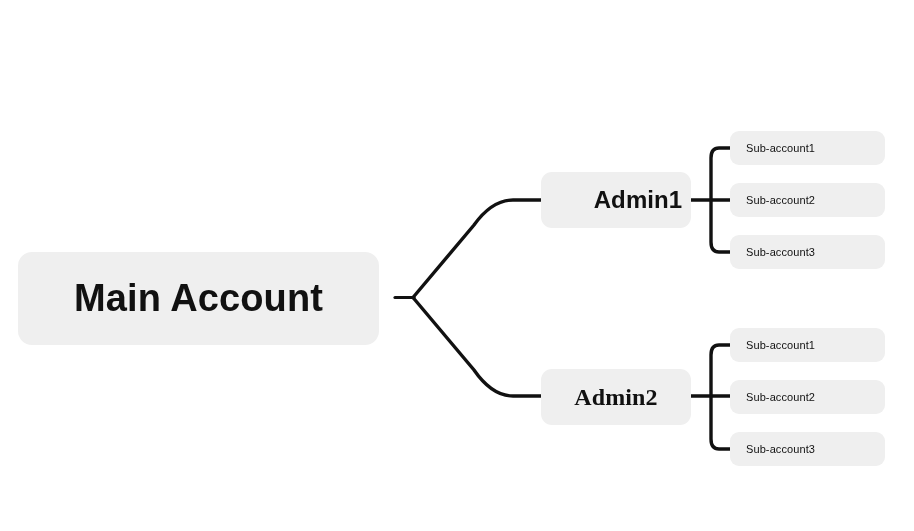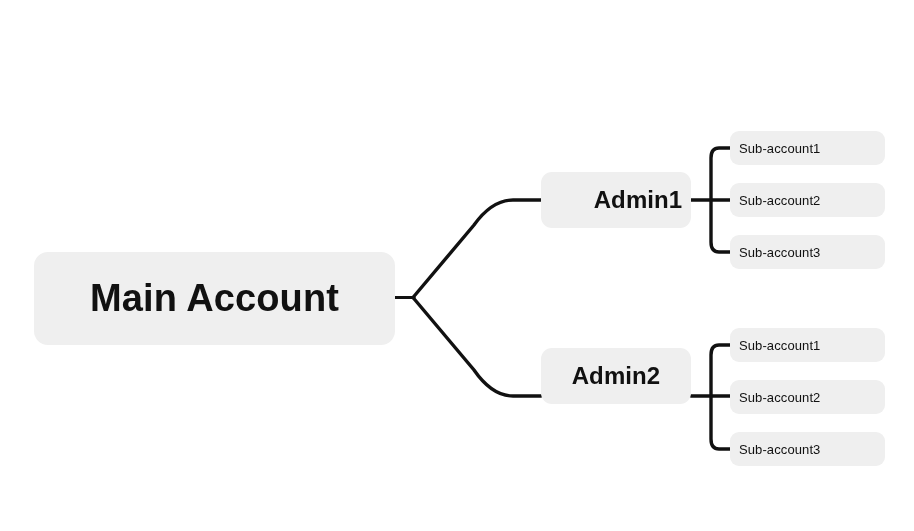--- a/index.html
+++ b/index.html
@@ -30,47 +30,47 @@
     box-sizing: border-box;
     display: flex;
     align-items: center;
     justify-content: center;
     background: #efefef;
     color: #111111;
     white-space: nowrap;
     letter-spacing: 0.1px;
   }
   .node-root {
-    left: 34px;
+    left: 18px;
     top: 252px;
     width: 361px;
     height: 93px;
     border-radius: 14px;
     font-size: 38px;
     font-weight: bold;
   }
   .node-admin {
     left: 541px;
     width: 150px;
     height: 56px;
     border-radius: 11px;
     font-size: 24px;
     font-weight: bold;
   }
   .node-admin-0 { top: 172px; padding-left: 44px; }
-  .node-admin-1 { top: 348px; }
+  .node-admin-1 { top: 369px; font-family: Liberation Serif, serif; }
   .node-leaf {
     left: 730px;
     width: 155px;
     height: 34px;
     border-radius: 9px;
-    font-size: 13px;
+    font-size: 11px;
     font-weight: normal;
     justify-content: flex-start;
-    padding-left: 9px;
+    padding-left: 16px;
   }
   .leaf-a0 { top: 131px; }
   .leaf-a1 { top: 183px; }
   .leaf-a2 { top: 235px; }
   .leaf-b0 { top: 328px; }
   .leaf-b1 { top: 380px; }
   .leaf-b2 { top: 432px; }
 </style>
 </head>
 <body>

